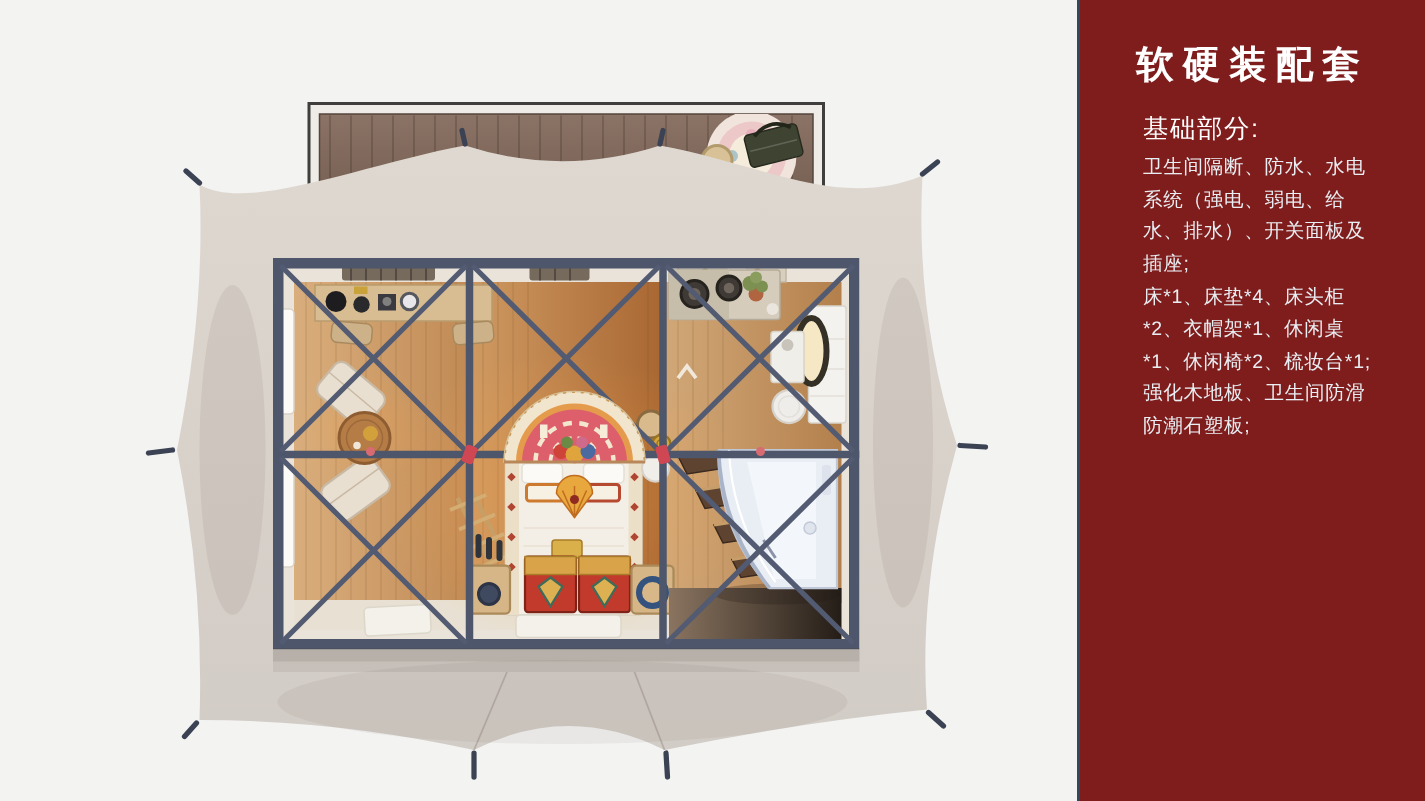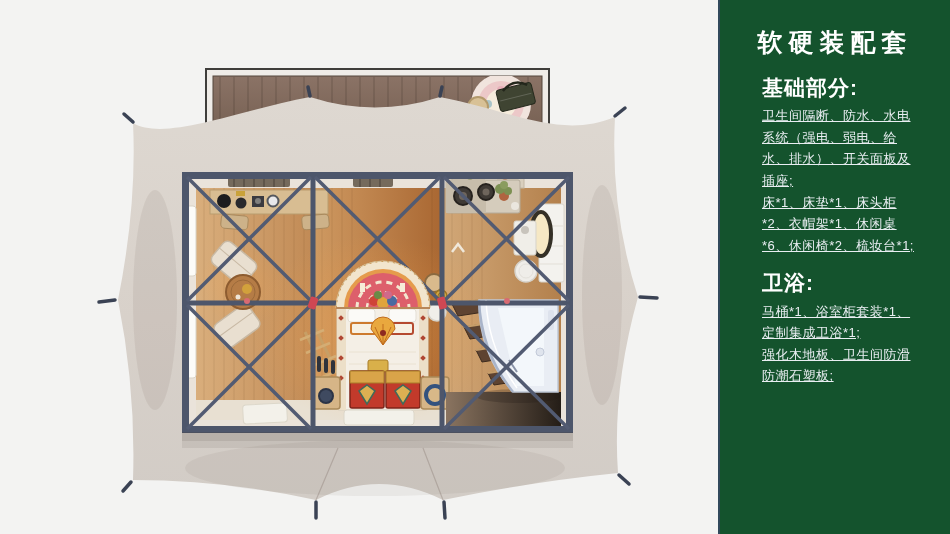--- a/index.html
+++ b/index.html
@@ -1,26 +1,26 @@
 <!DOCTYPE html>
 <html><head>
 <meta charset="utf-8">
 <style>
   html,body{margin:0;padding:0;background:#e9e9e9;}
   .page{width:950px;height:534px;display:flex;overflow:hidden;background:#f3f3f2;
         font-family:"Liberation Sans","DejaVu Sans",sans-serif;position:relative;}
   .stage{width:718px;height:534px;position:relative;flex:0 0 auto;}
   .stage svg{position:absolute;left:0;top:0;width:100%;height:100%;display:block;}
-  .sidebar{flex:1;height:534px;box-sizing:border-box;background:#14532d;
+  .sidebar{flex:1;height:534px;box-sizing:border-box;background:#7f1d1d;
            border-left:2px solid #31495c;color:#ffffff;overflow:hidden;}
   .sidebar .title{font-size:25px;font-weight:700;letter-spacing:6px;text-align:center;
                   margin:26px 0 16px 0;white-space:nowrap;}
   .sections{padding:0 28px 0 42px;}
-  .sec h2{font-size:21px;font-weight:700;letter-spacing:1px;margin:14px 0 4px 0;line-height:1.25;}
-  .sec p{font-size:13px;line-height:1.66;letter-spacing:.5px;margin:0;color:#e9eef2;text-decoration:underline;}
+  .sec h2{font-size:17px;font-weight:400;letter-spacing:1px;margin:14px 0 4px 0;line-height:1.25;}
+  .sec p{font-size:13px;line-height:1.66;letter-spacing:.5px;margin:0;color:#e9eef2;}
 </style>
 </head>
 <body>
 
 <div class="page">
 
   <div class="stage">
   <svg viewBox="0 0 718 534" aria-hidden="true">
     <defs>
       <linearGradient id="gDeck" x1="0" y1="0" x2="0" y2="1">
@@ -376,27 +376,23 @@
   </div>
 
   <aside class="sidebar">
     <h1 class="title">软硬装配套</h1>
     <div class="sections">
       <div class="sec">
         <h2>基础部分:</h2>
         <p>卫生间隔断、防水、水电系统（强电、弱电、给水、排水）、开关面板及插座;</p>
       </div>
       <div class="sec">
-        <p>床*1、床垫*1、床头柜*2、衣帽架*1、休闲桌*6、休闲椅*2、梳妆台*1;</p>
+        <p>床*1、床垫*4、床头柜*2、衣帽架*1、休闲桌*1、休闲椅*2、梳妆台*1;</p>
       </div>
       <div class="sec">
-      </div>
-      <div class="sec">
-        <h2>卫浴:</h2>
-        <p>马桶*1、浴室柜套装*1、定制集成卫浴*1;</p>
       </div>
       <div class="sec">
         <p>强化木地板、卫生间防滑防潮石塑板;</p>
       </div>
     </div>
   </aside>
 
 </div>
 
 </body></html>

